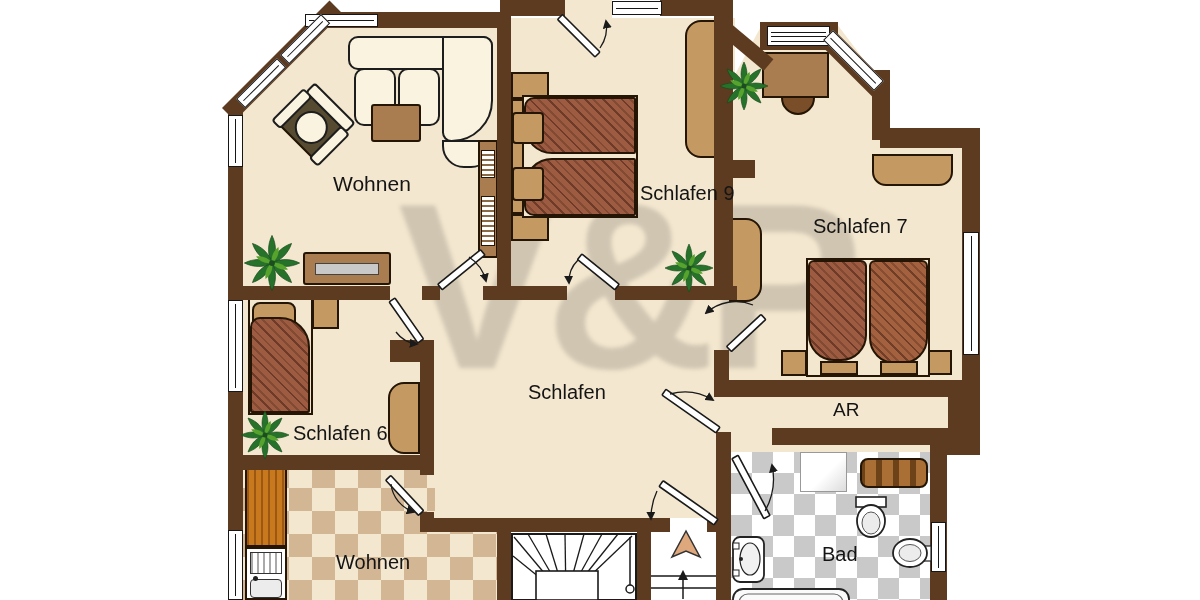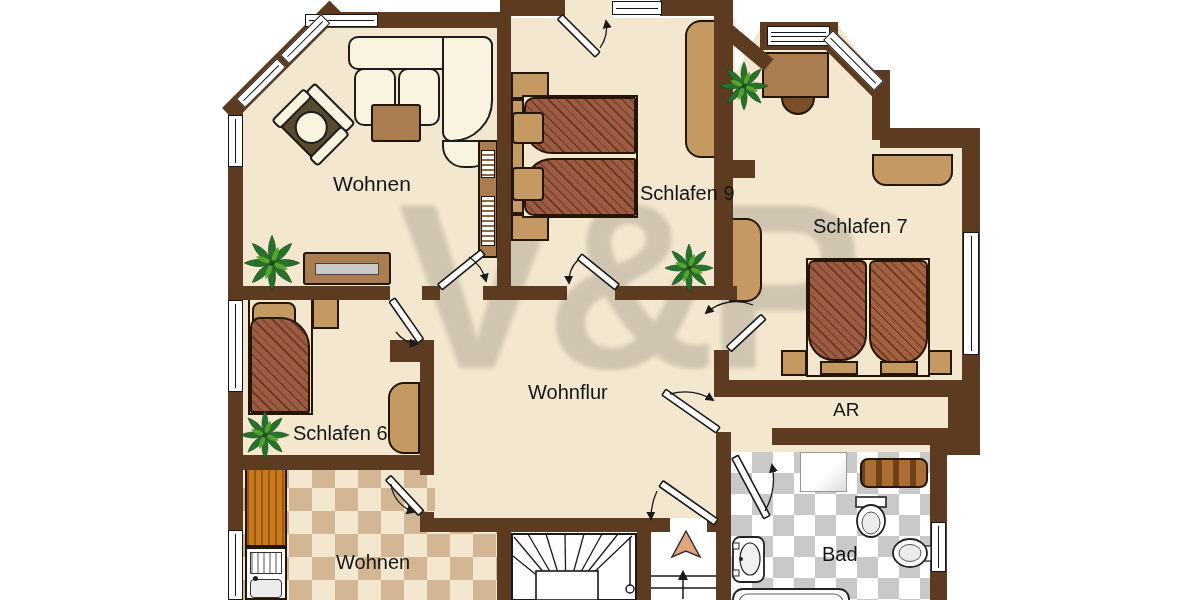--- a/index.html
+++ b/index.html
@@ -292,17 +292,17 @@
     <g>
       <rect x="733" y="589" width="116" height="34" rx="10" fill="#fafafa" stroke="#222" stroke-width="1.8"></rect>
       <rect x="739" y="594" width="104" height="26" rx="9" fill="none" stroke="#666" stroke-width="1.2"></rect>
     </g>
   </svg>
 
   <div class="lbl" style="left:333px;top:172px;font-size:21px">Wohnen</div>
   <div class="lbl" style="left:640px;top:182px">Schlafen 9</div>
   <div class="lbl" style="left:813px;top:215px">Schlafen 7</div>
   <div class="lbl" style="left:293px;top:422px">Schlafen 6</div>
-  <div class="lbl" style="left:528px;top:381px">Wohnflur</div>
+  <div class="lbl" style="left:528px;top:381px">Schlafen</div>
   <div class="lbl" style="left:833px;top:400px;font-size:19px">AR</div>
   <div class="lbl" style="left:336px;top:551px">Wohnen</div>
   <div class="lbl" style="left:822px;top:543px">Bad</div>
 </div>
 
 </body></html>

